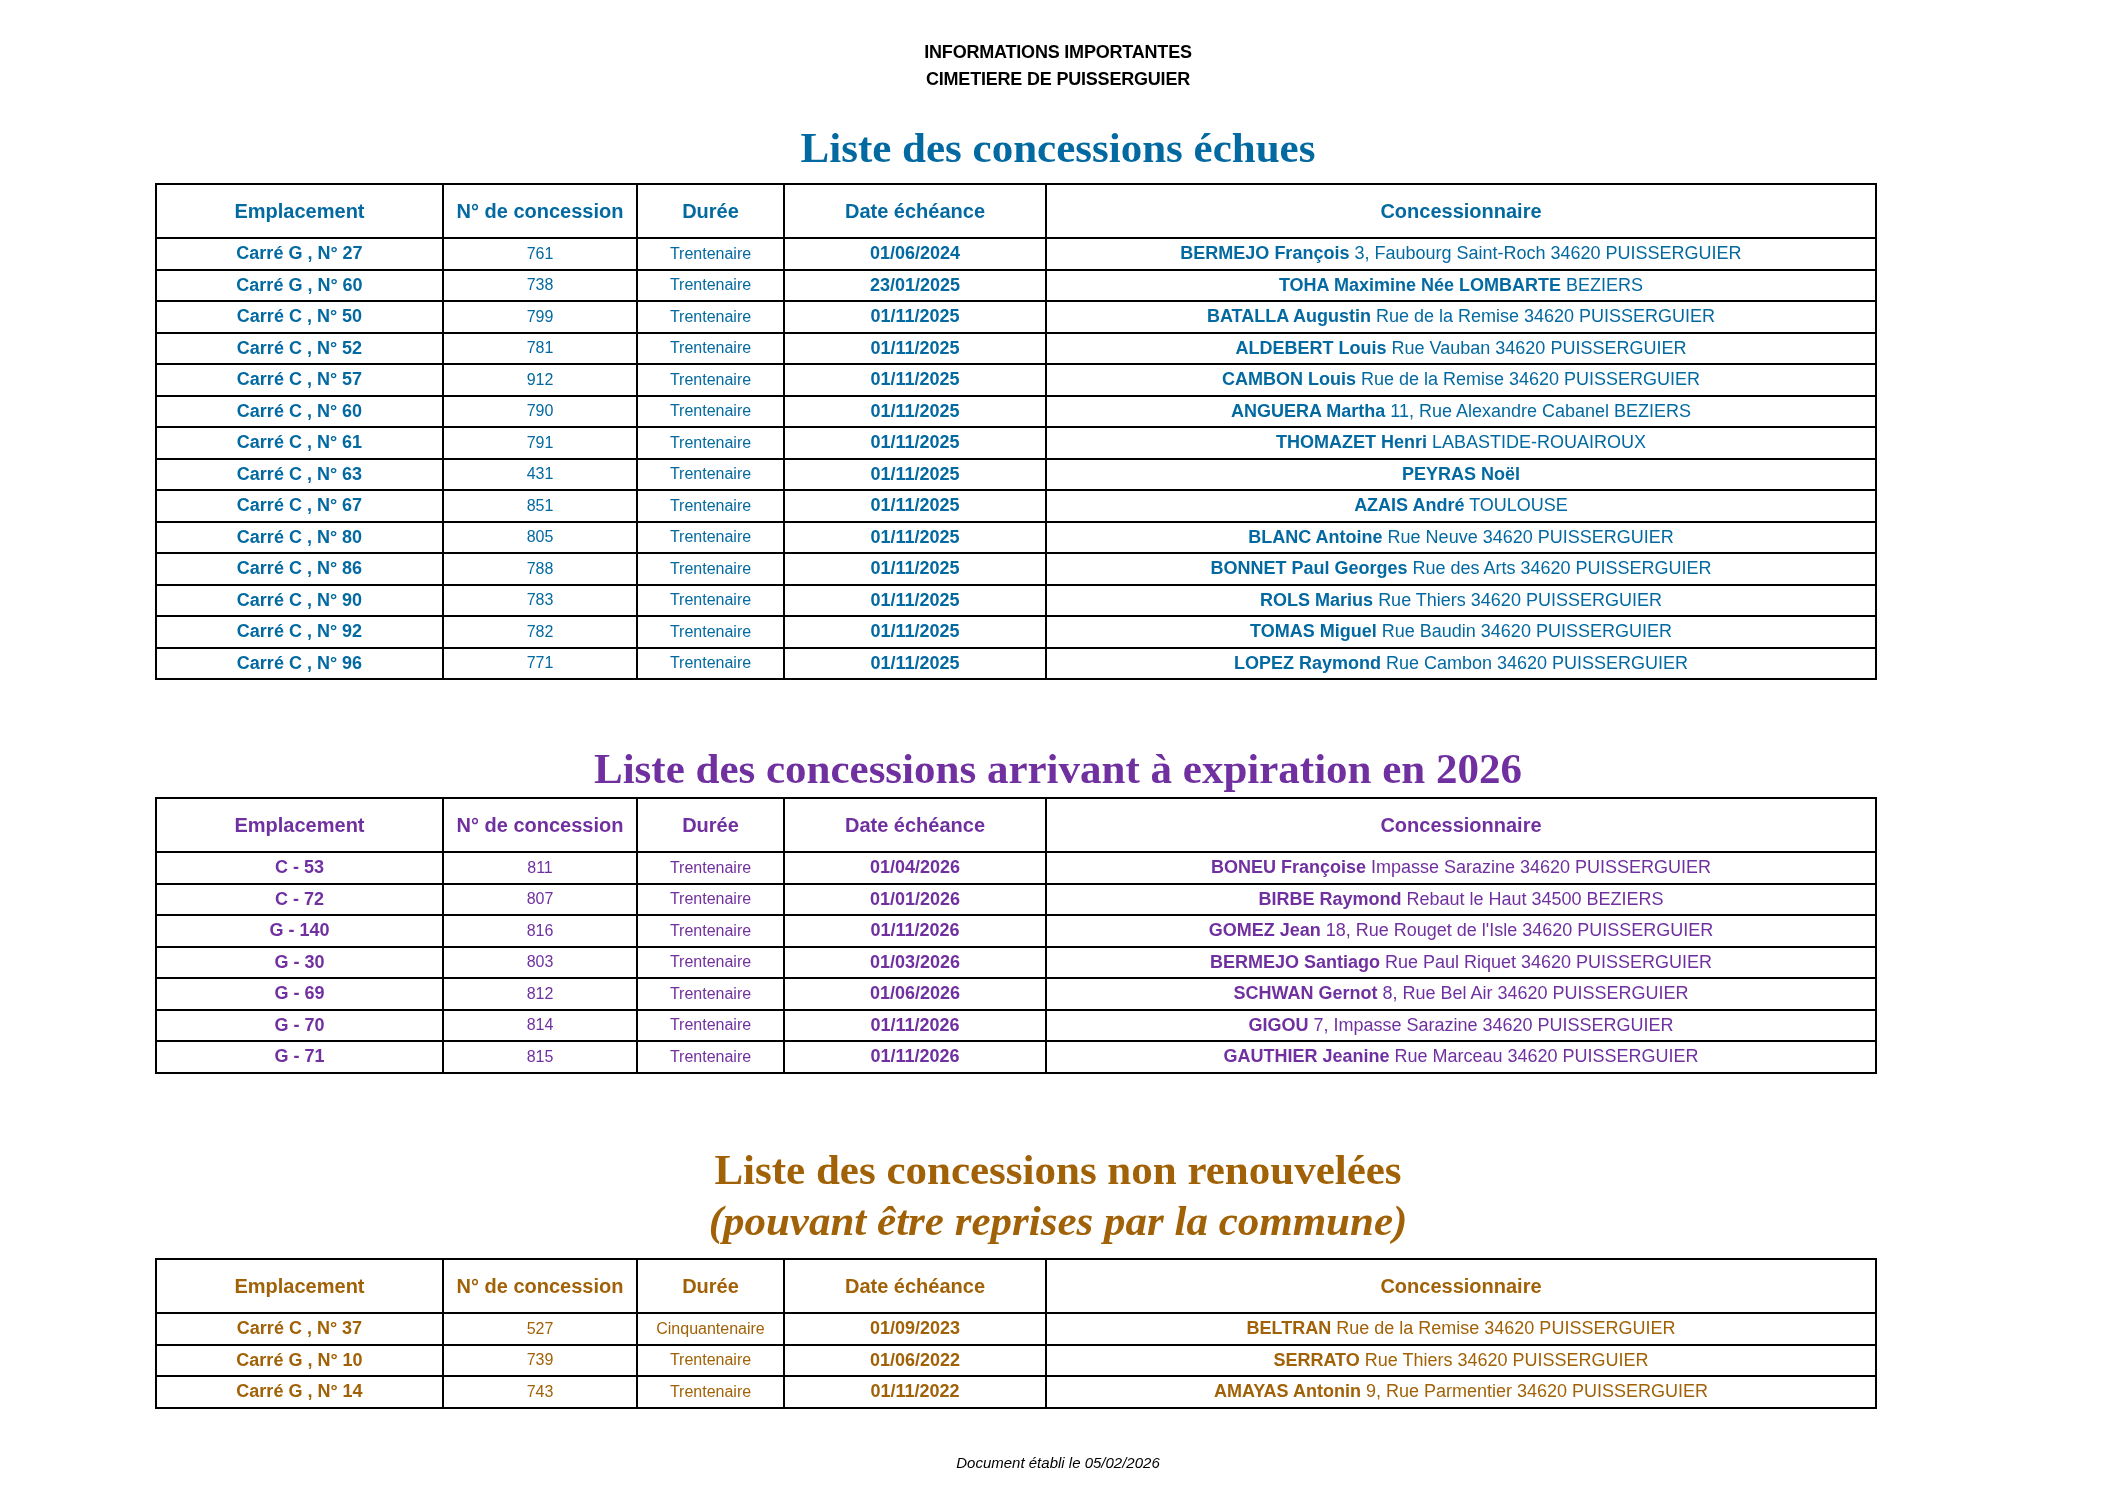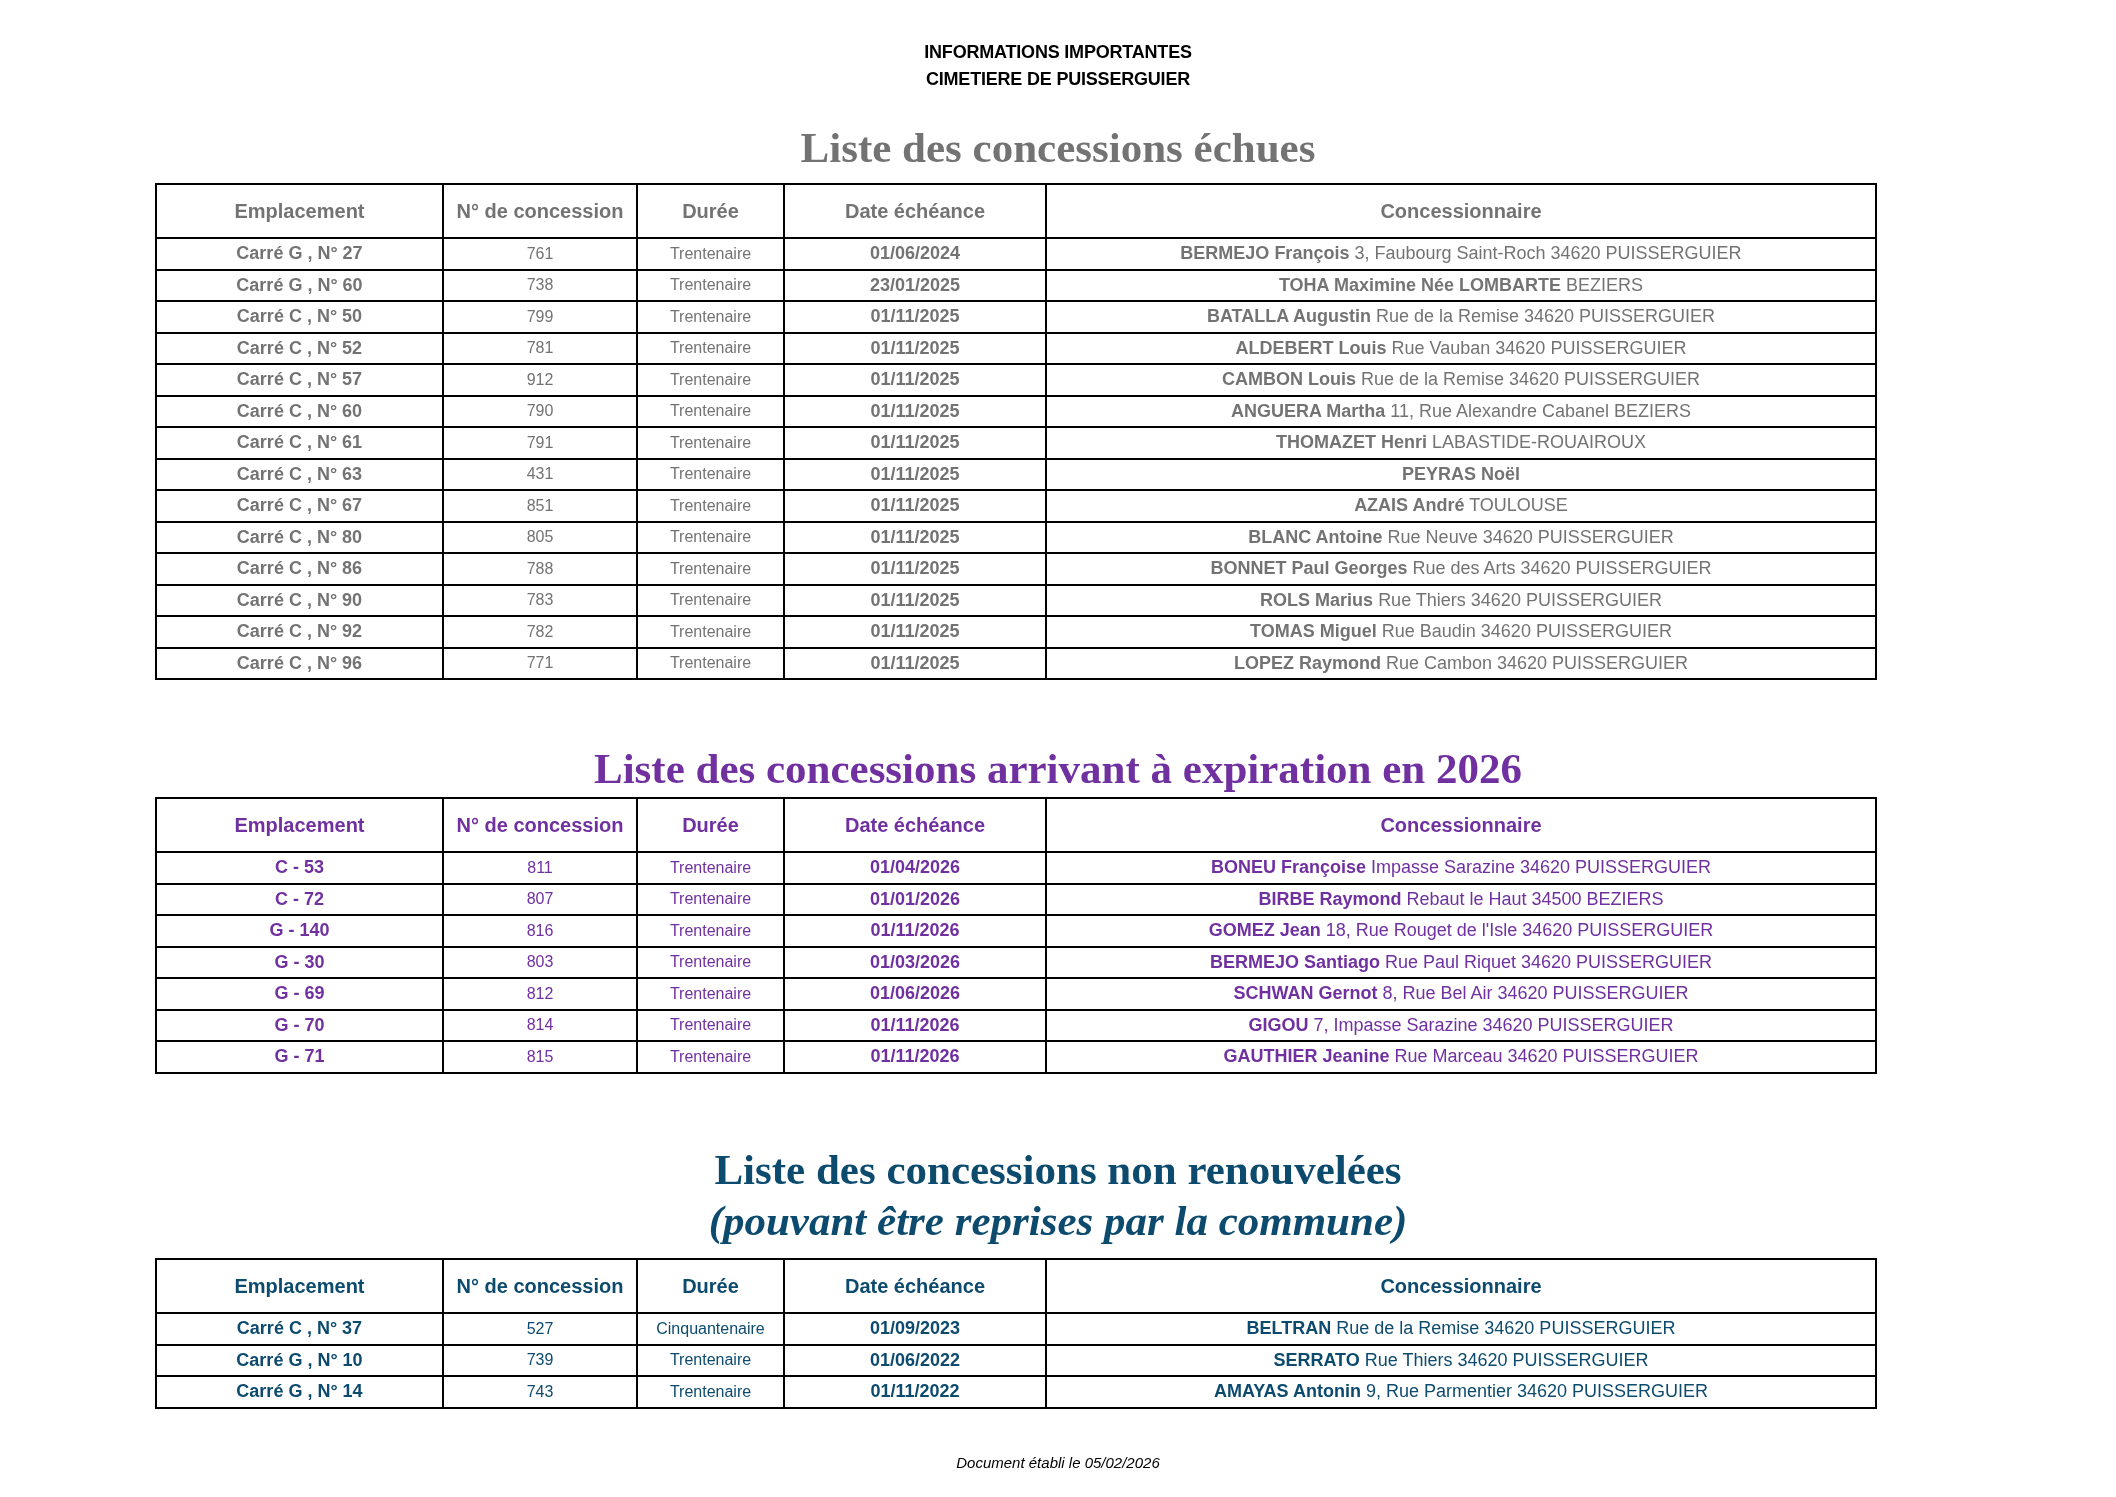--- a/index.html
+++ b/index.html
@@ -14,23 +14,23 @@
   table.conc col.c4 { width: 262px; }
   table.conc col.c5 { width: 830px; }
   table.conc th, table.conc td { border: 2px solid #000; text-align: center; padding: 0; white-space: nowrap; overflow: hidden; }
   table.conc th { height: 52px; font-size: 20px; font-weight: bold; }
   table.conc td { height: 29.5px; font-size: 18px; }
   td.loc { font-weight: bold; margin-left: 41px; }
   td.num { font-size: 16px !important; }
   td.dur { font-size: 16px !important; }
   td.date { font-weight: bold; }
   td.holder .nm { font-weight: bold; }
-  .black { color: #737373; }
+  .black { color: #0369a1; }
   .purple { color: #7030A0; }
-  .red { color: #0c4a6e; }
+  .red { color: #a16207; }
   .footer { position: absolute; left: 0; width: 2116px; text-align: center; top: 1454px; font-size: 15px; font-style: italic; font-family: "Liberation Sans", sans-serif; }
 </style>
 </head>
 <body>
 
 <div class="hdr" style="top:42px;">INFORMATIONS IMPORTANTES</div>
 <div class="hdr" style="top:69px;">CIMETIERE DE PUISSERGUIER</div>
 
 <div class="title black" style="top:126px;">Liste des concessions échues</div>
 <table class="conc black" style="top:183px;">

